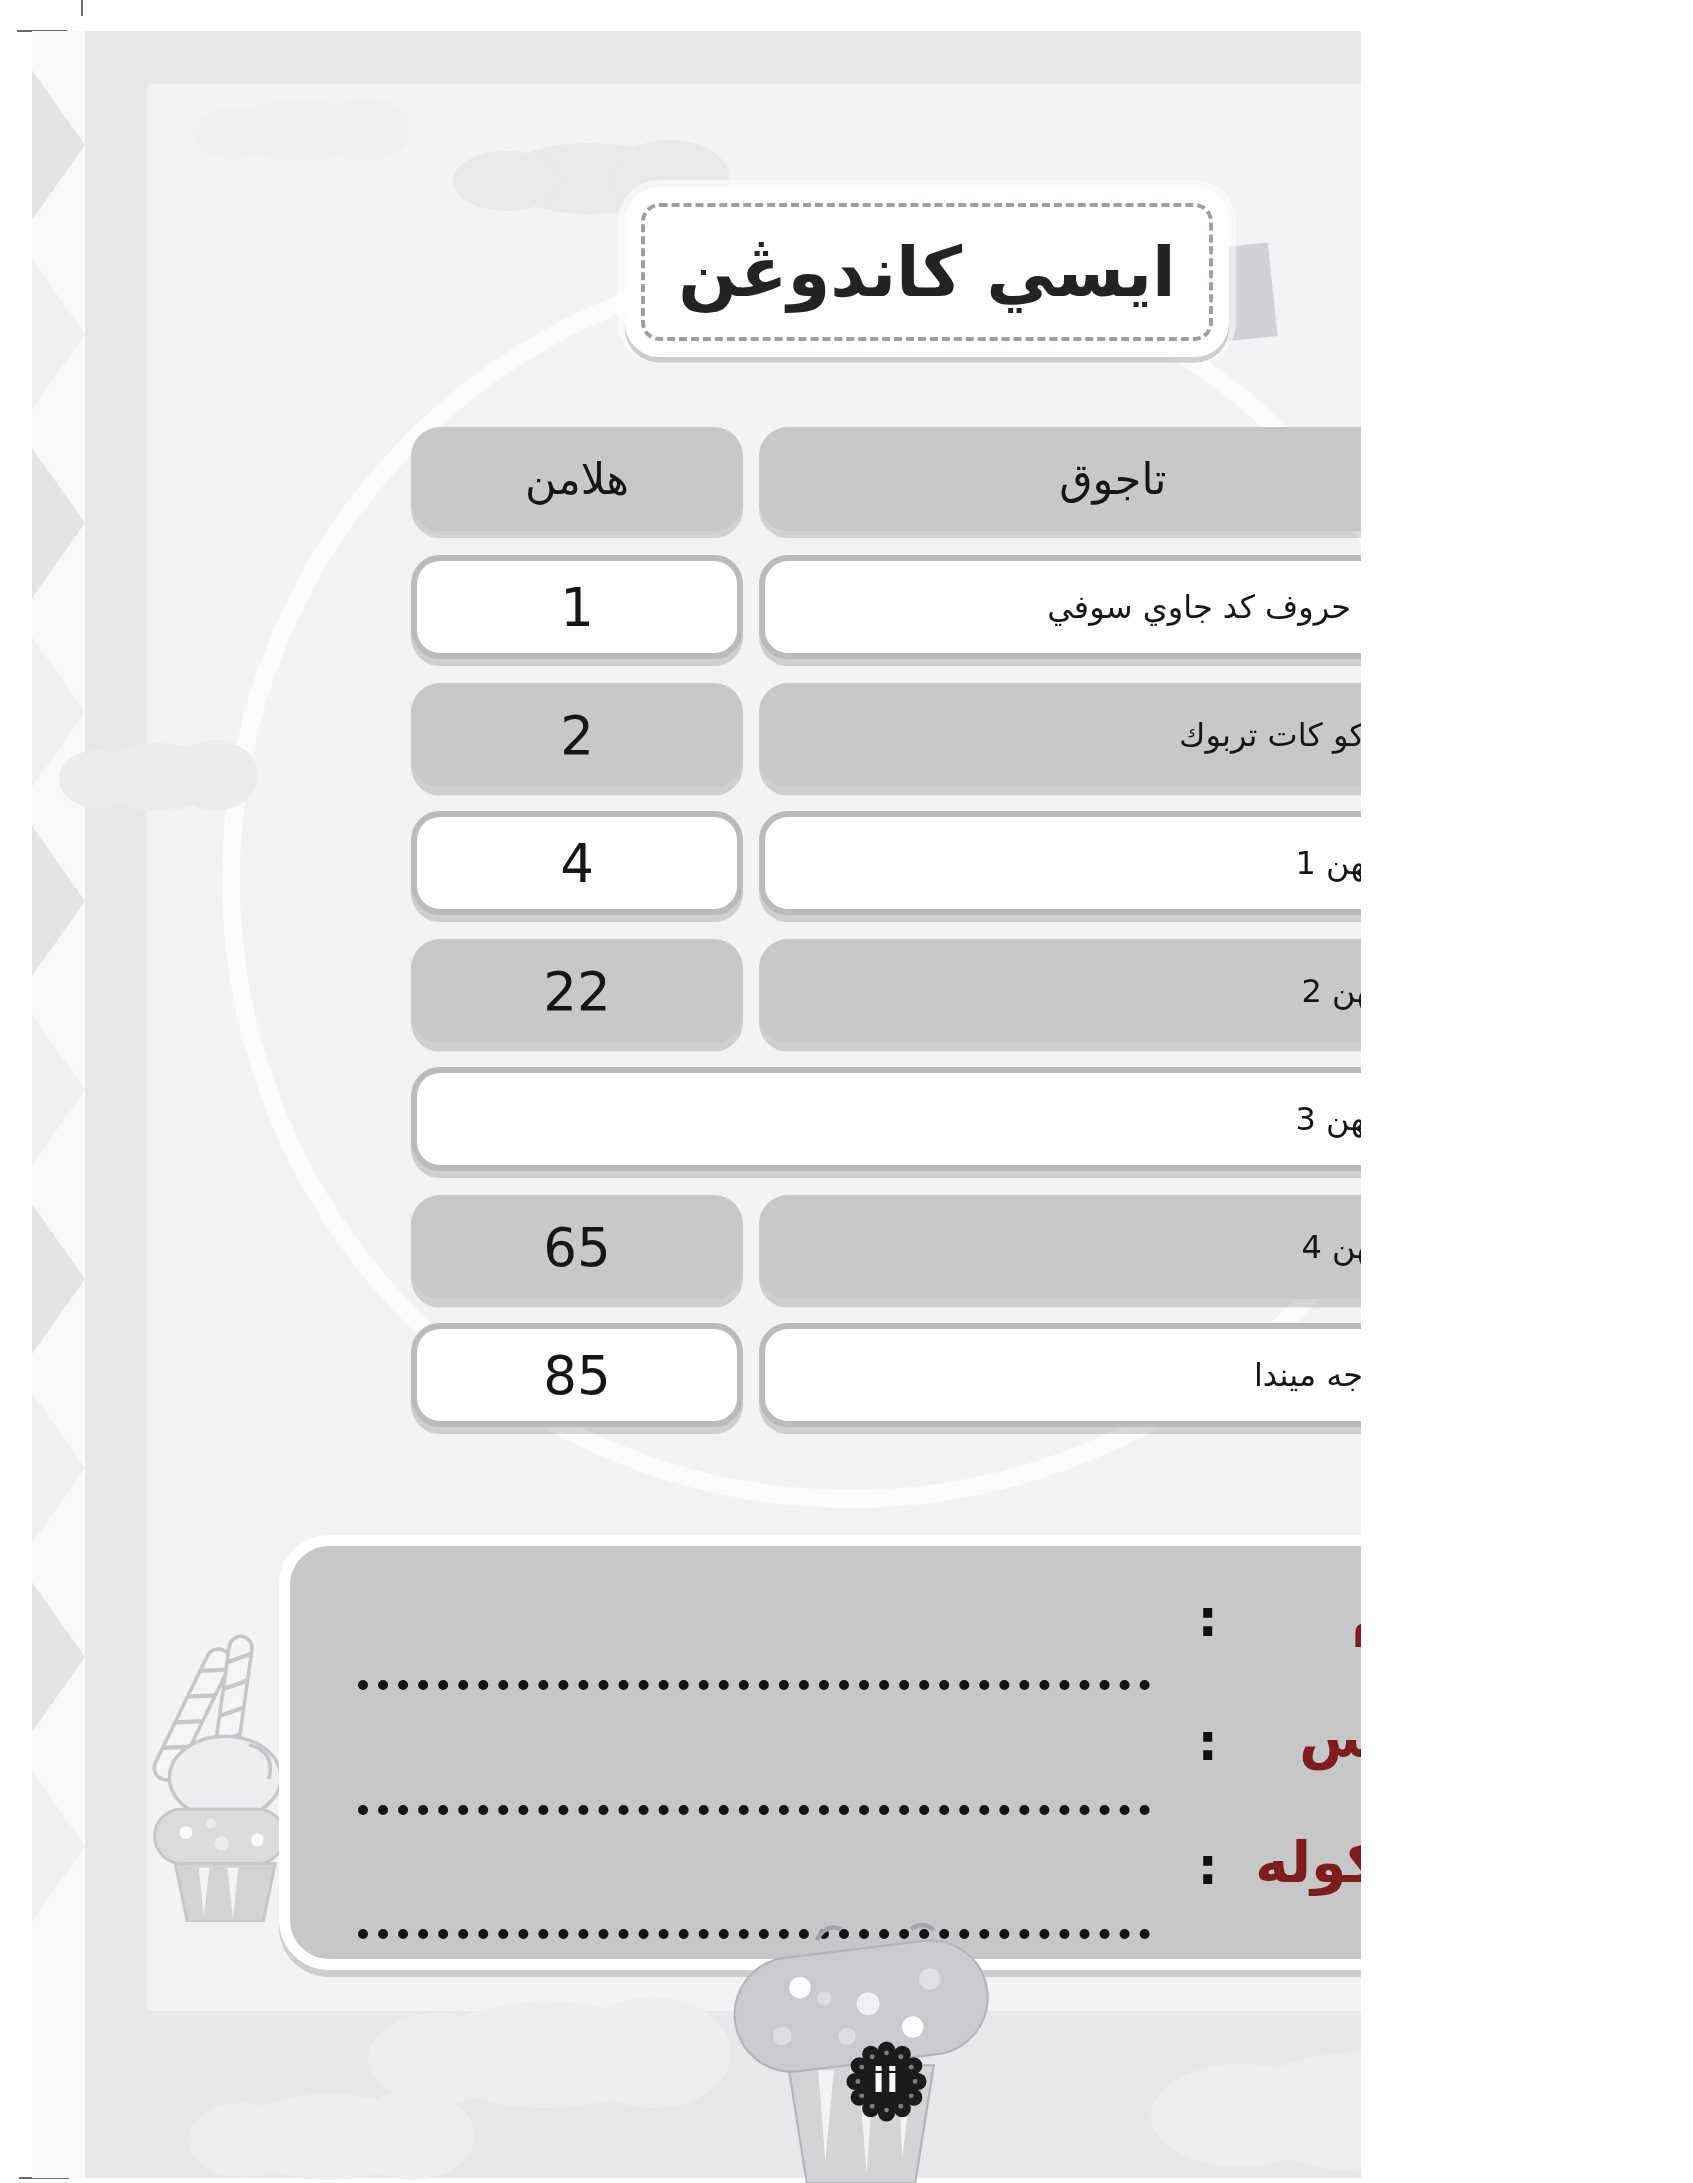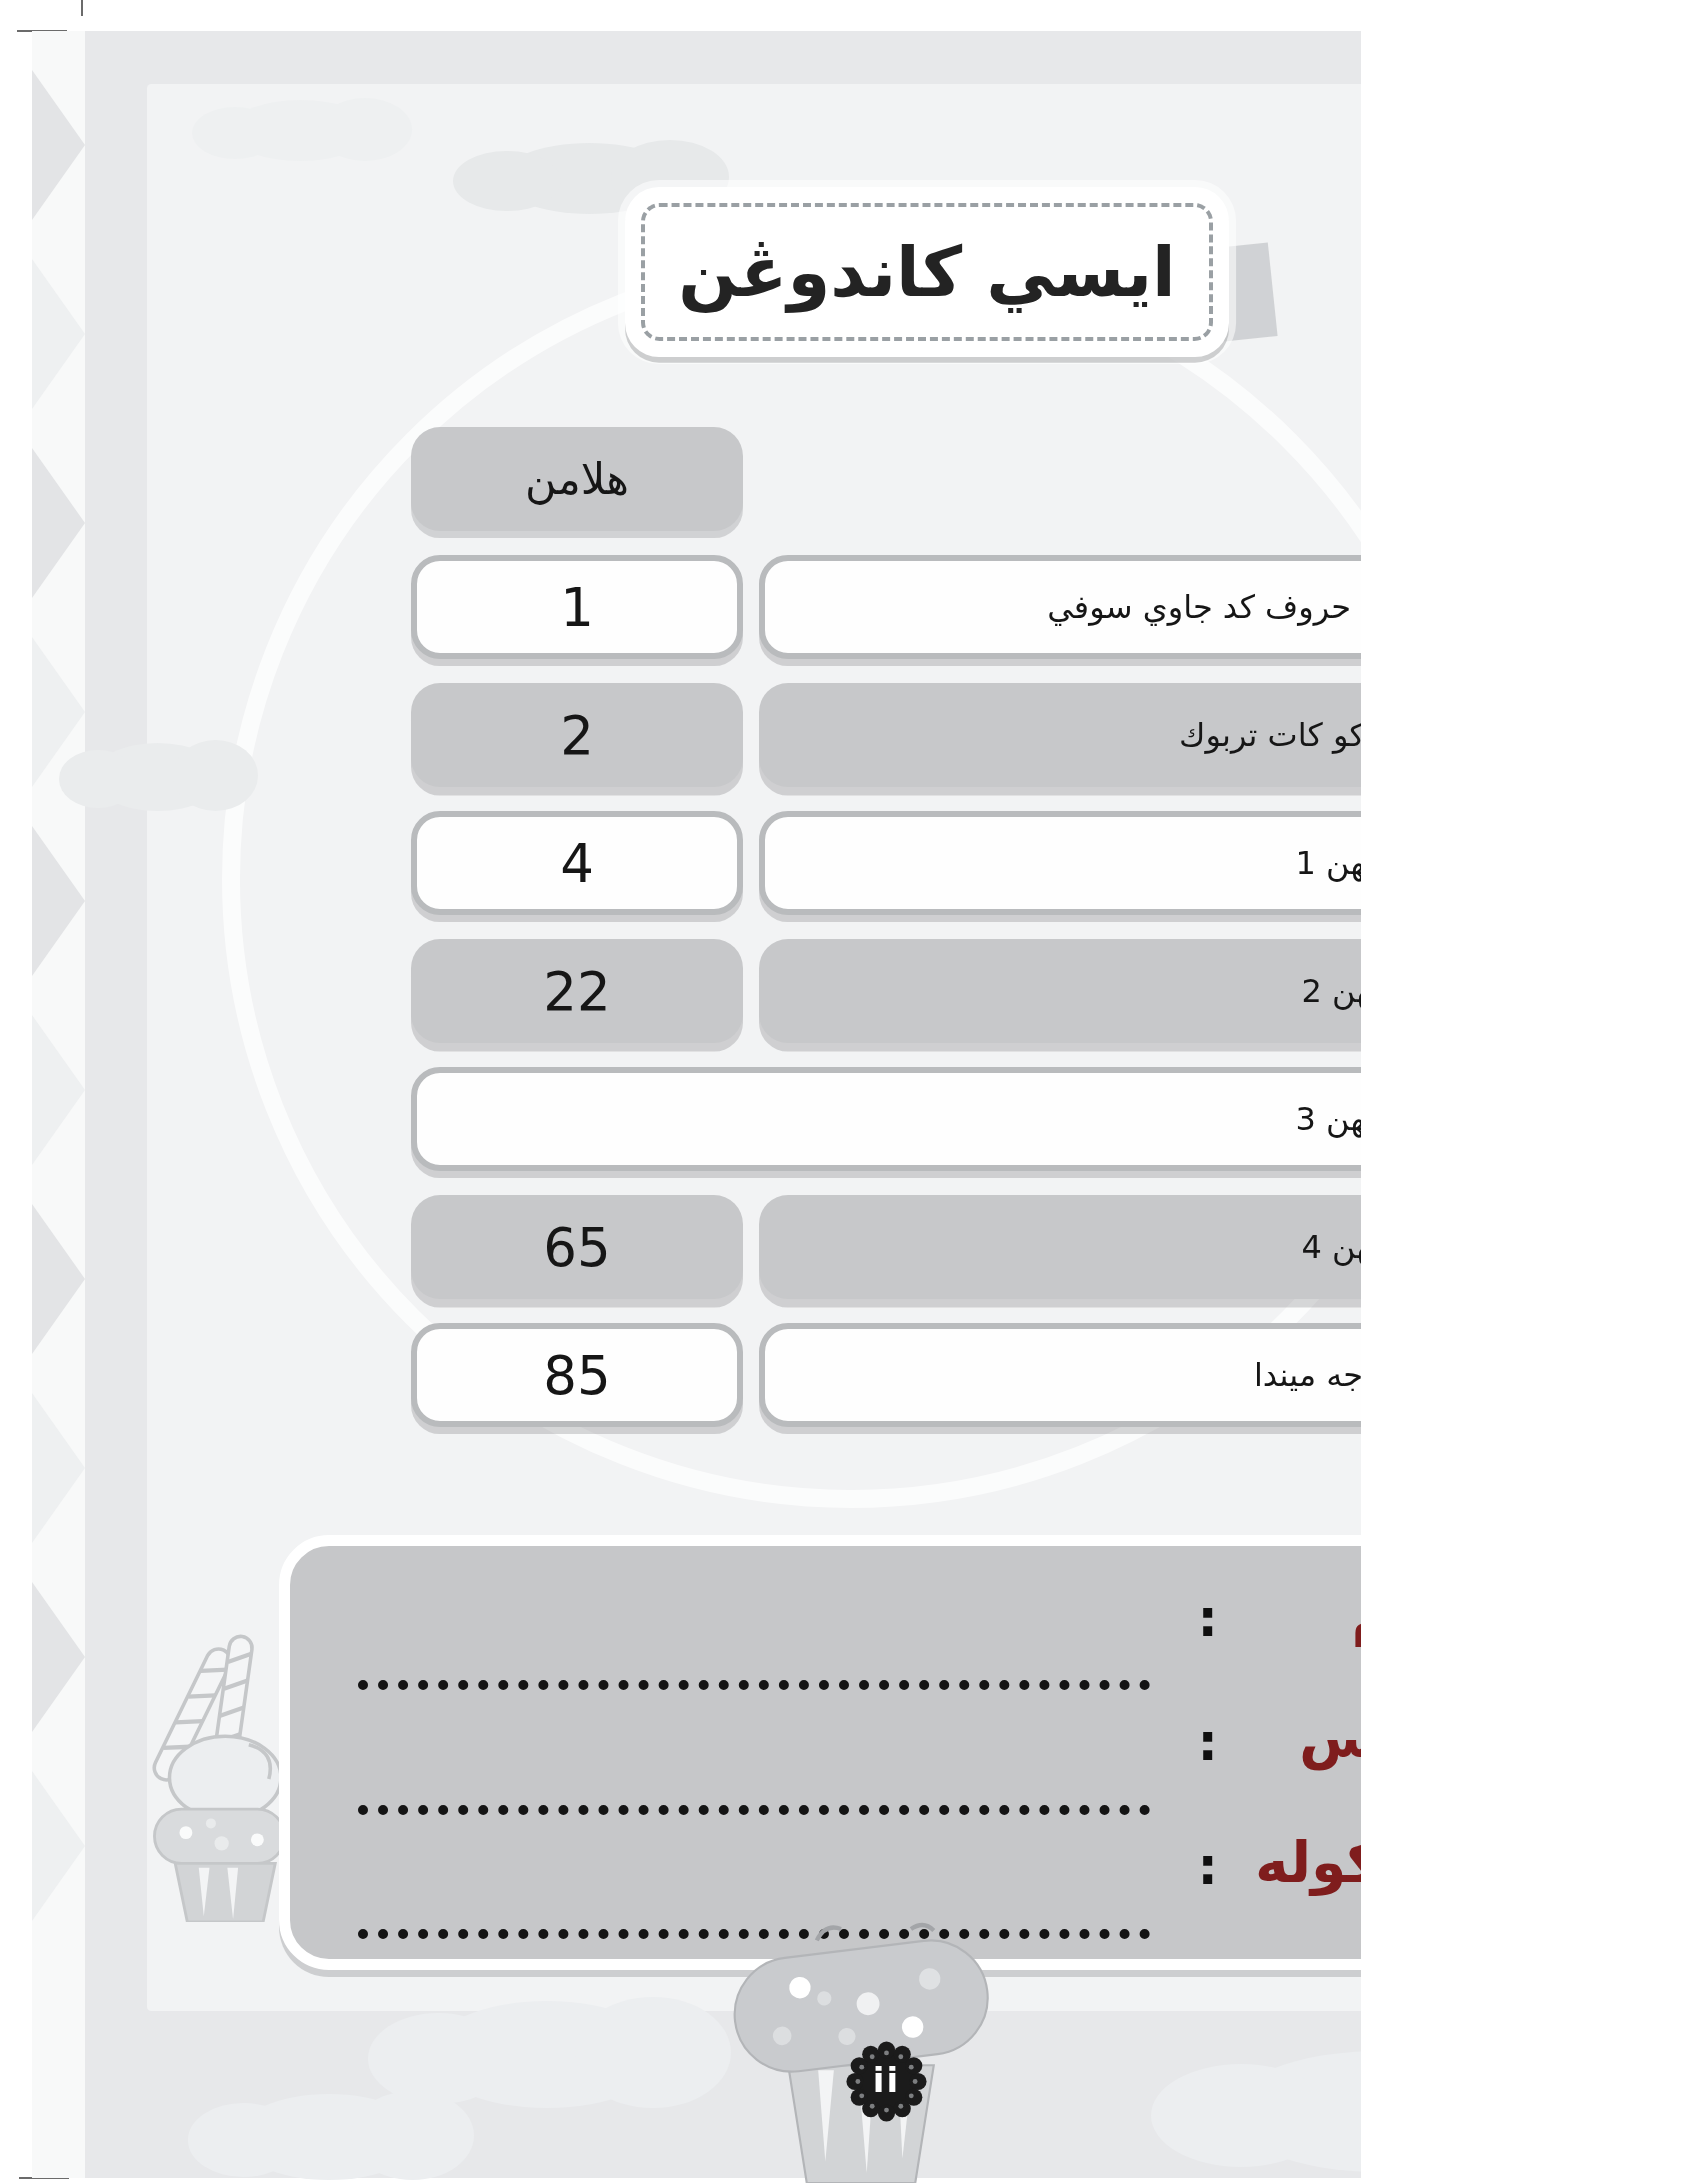--- a/index.html
+++ b/index.html
@@ -108,20 +108,21 @@
     <div class="title-card">
       <div class="title-inner">
         <span class="title-text">ايسي كاندوڠن</span>
       </div>
     </div>
   </div>
 
   <div class="toc">
     <div class="trow">
       <div class="cell cell-num head">هلامن</div>
+      <div class="cell cell-ttl head">تاجوق</div>
     </div>
     <div class="trow">
       <div class="cell cell-num wbox">1</div>
       <div class="cell cell-ttl wbox row-ttl">
           <span class="ttl-text">19 حروف كد جاوي سوفي</span>
         </div>
     </div>
     <div class="trow">
       <div class="cell cell-num gbox">2</div>
       <div class="cell cell-ttl gbox row-ttl">

